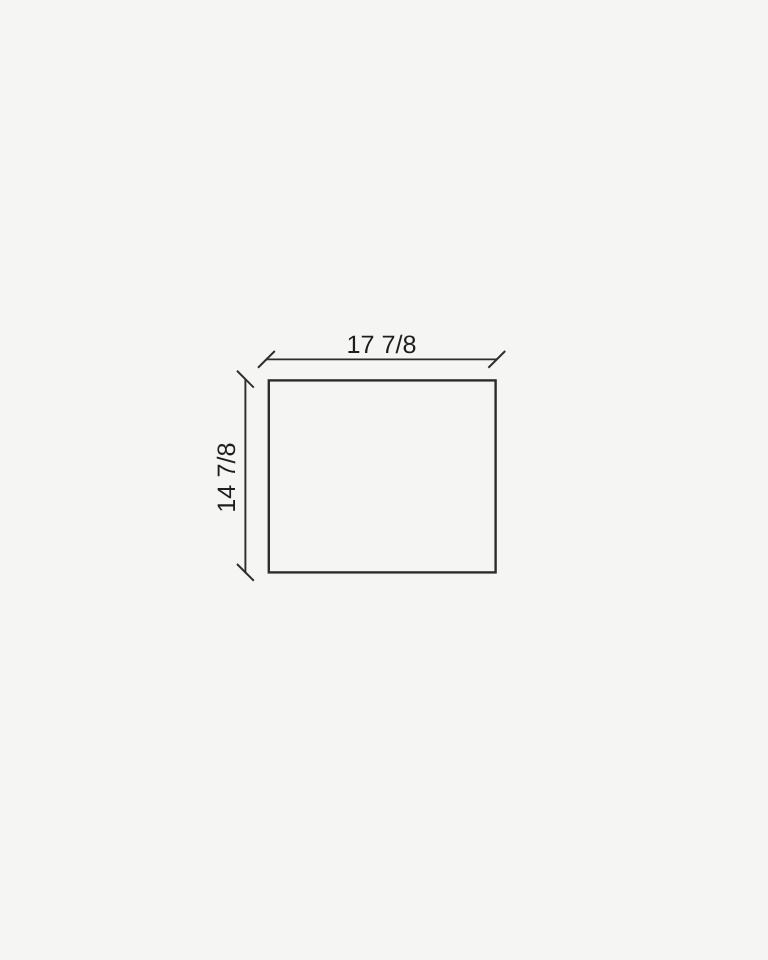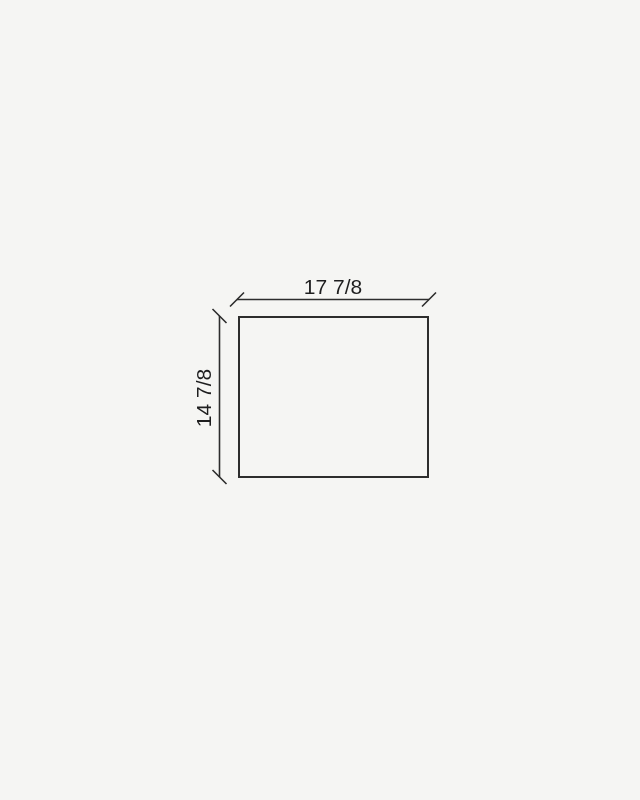--- a/index.html
+++ b/index.html
@@ -15,21 +15,20 @@
     width: 640px;
     height: 800px;
     background: var(--background);
     overflow: hidden;
     font-family: "Liberation Sans", sans-serif;
   }
   .drawing-stage {
     position: relative;
     width: 524px;
     height: 800px;
-    margin-left: 15px;
   }
   svg {
     display: block;
   }
   .outline {
     fill: none;
     stroke: var(--line, #2d2d2d);
     stroke-width: 2;
   }
   .dim-line, .dim-tick {

